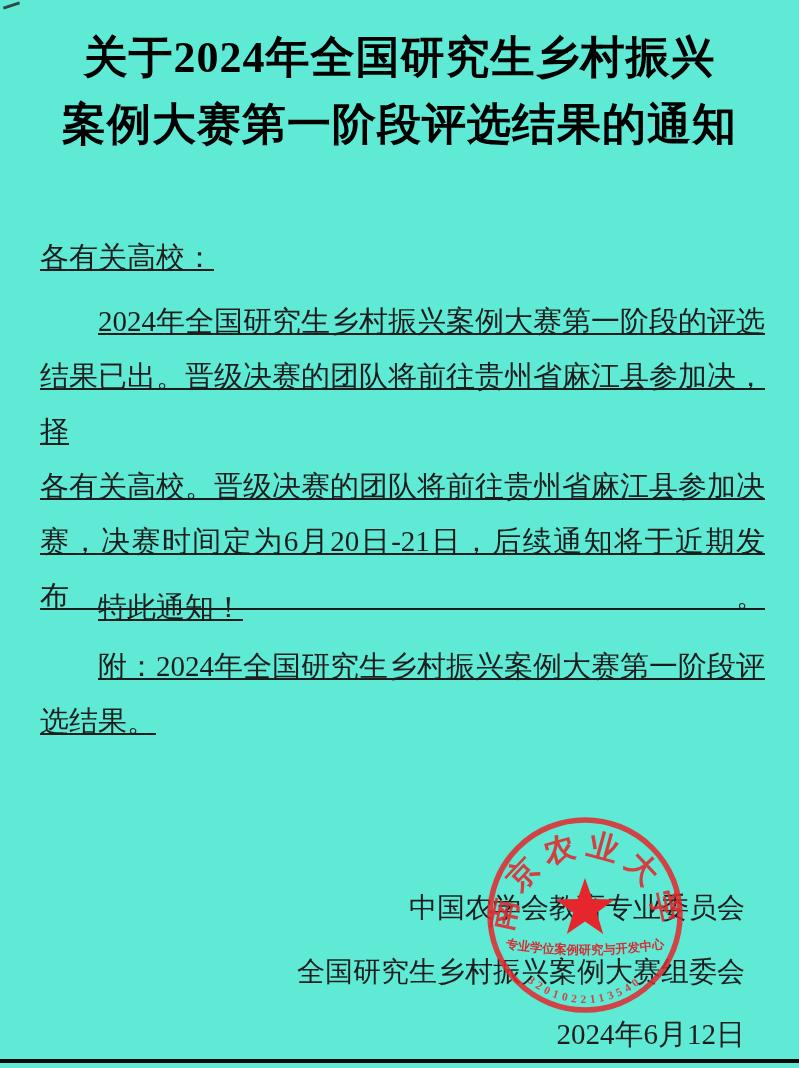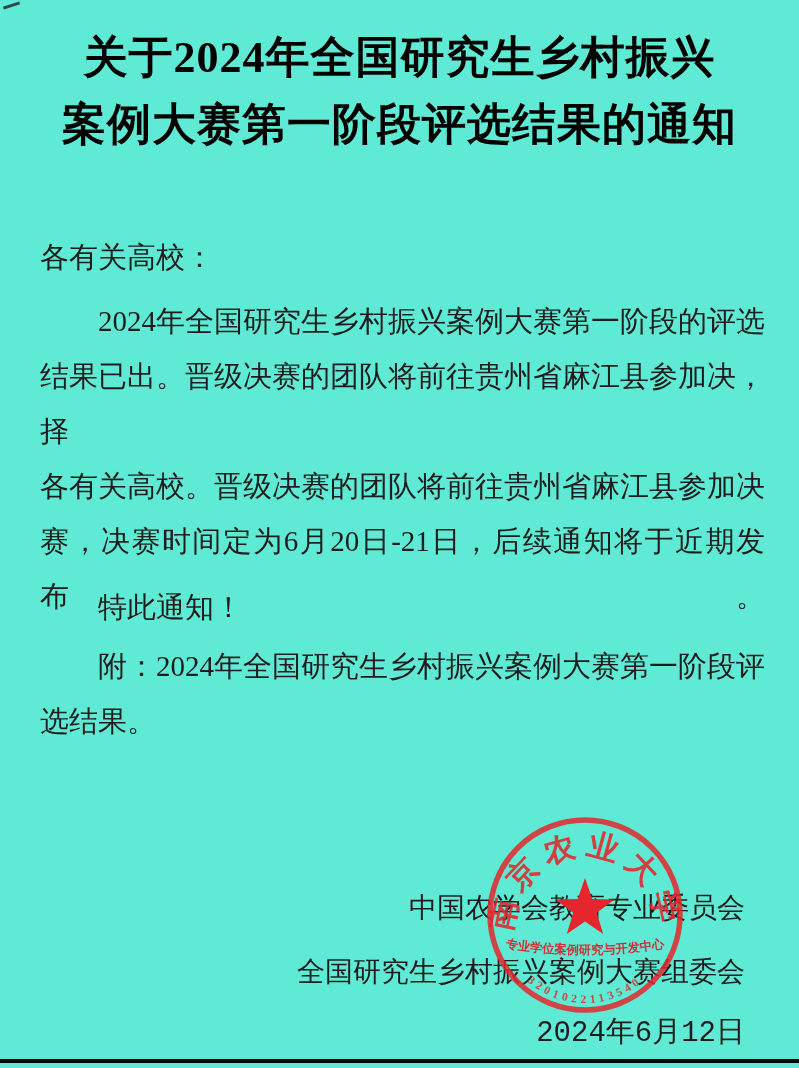--- a/index.html
+++ b/index.html
@@ -11,36 +11,36 @@
     font-family:"Liberation Serif","DejaVu Serif",serif;
     color:#1d1d1d;
   }
   .title{
     position:absolute;left:0;top:24px;width:799px;
     text-align:center;
     font-weight:bold;color:#000;
     font-size:44px;line-height:67px;
     letter-spacing:1px;
   }
-  .content{position:absolute;left:40px;width:725px;}
+  .content{position:absolute;left:40px;width:725px;text-decoration:underline;}
   .salutation{top:230px;font-size:29px;line-height:55px;}
   .para1{top:294px;font-size:29px;line-height:55px;}
   .closing{top:580px;font-size:29px;line-height:55px;}
   .attachment{top:639px;font-size:29px;line-height:55px;}
   .line{display:block;}
   .fill{text-align:justify;text-align-last:justify;}
   .indent{text-indent:58px;}
   .sig{
     position:absolute;right:54px;left:0;
     text-align:right;
     font-size:28px;line-height:40px;color:#1d1d1d;
   }
   .sig1{top:888px;}
   .sig2{top:952px;}
-  .sigdate{top:1014px;font-size:29px;font-family:Liberation Mono, monospace;}
+  .sigdate{top:1014px;font-size:29px;}
   .stamp{
     position:absolute;left:485px;top:815px;
     width:200px;height:200px;
     z-index:5;
   }
   .stamp text{font-family:"Liberation Serif","DejaVu Serif",serif;}
   .bottom-rule{
     position:absolute;left:0;top:1059px;width:799px;height:4px;
     background:#060606;
   }

